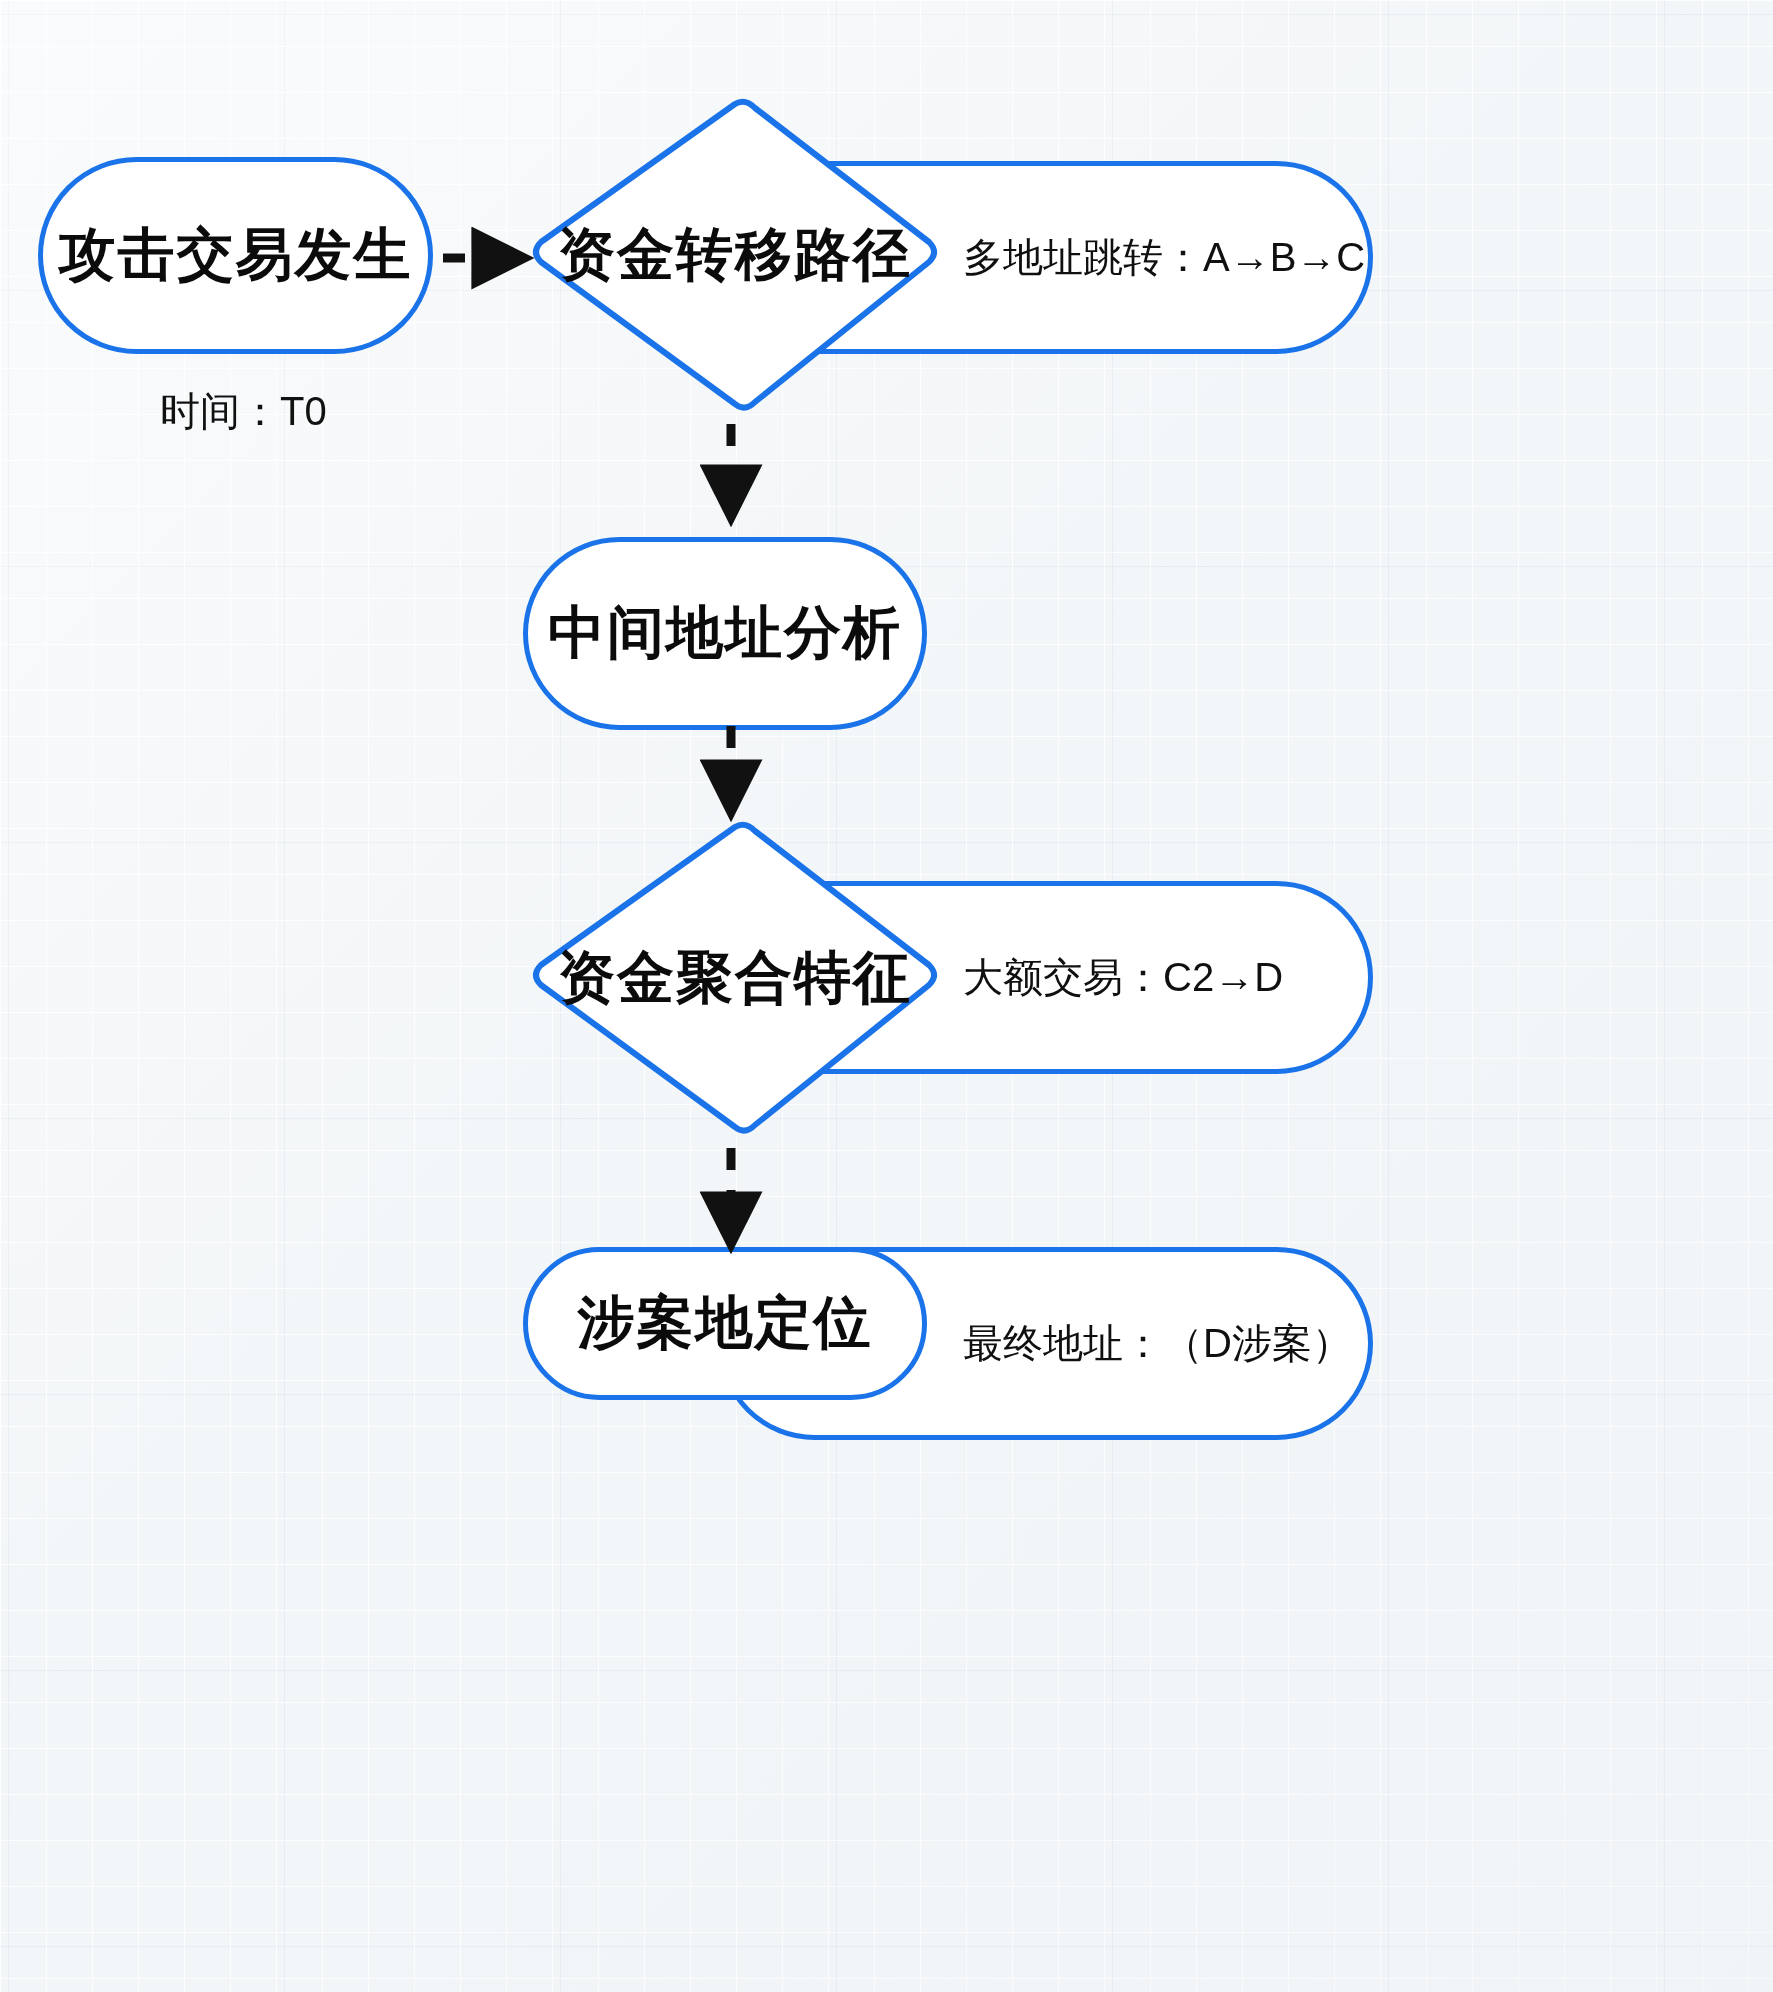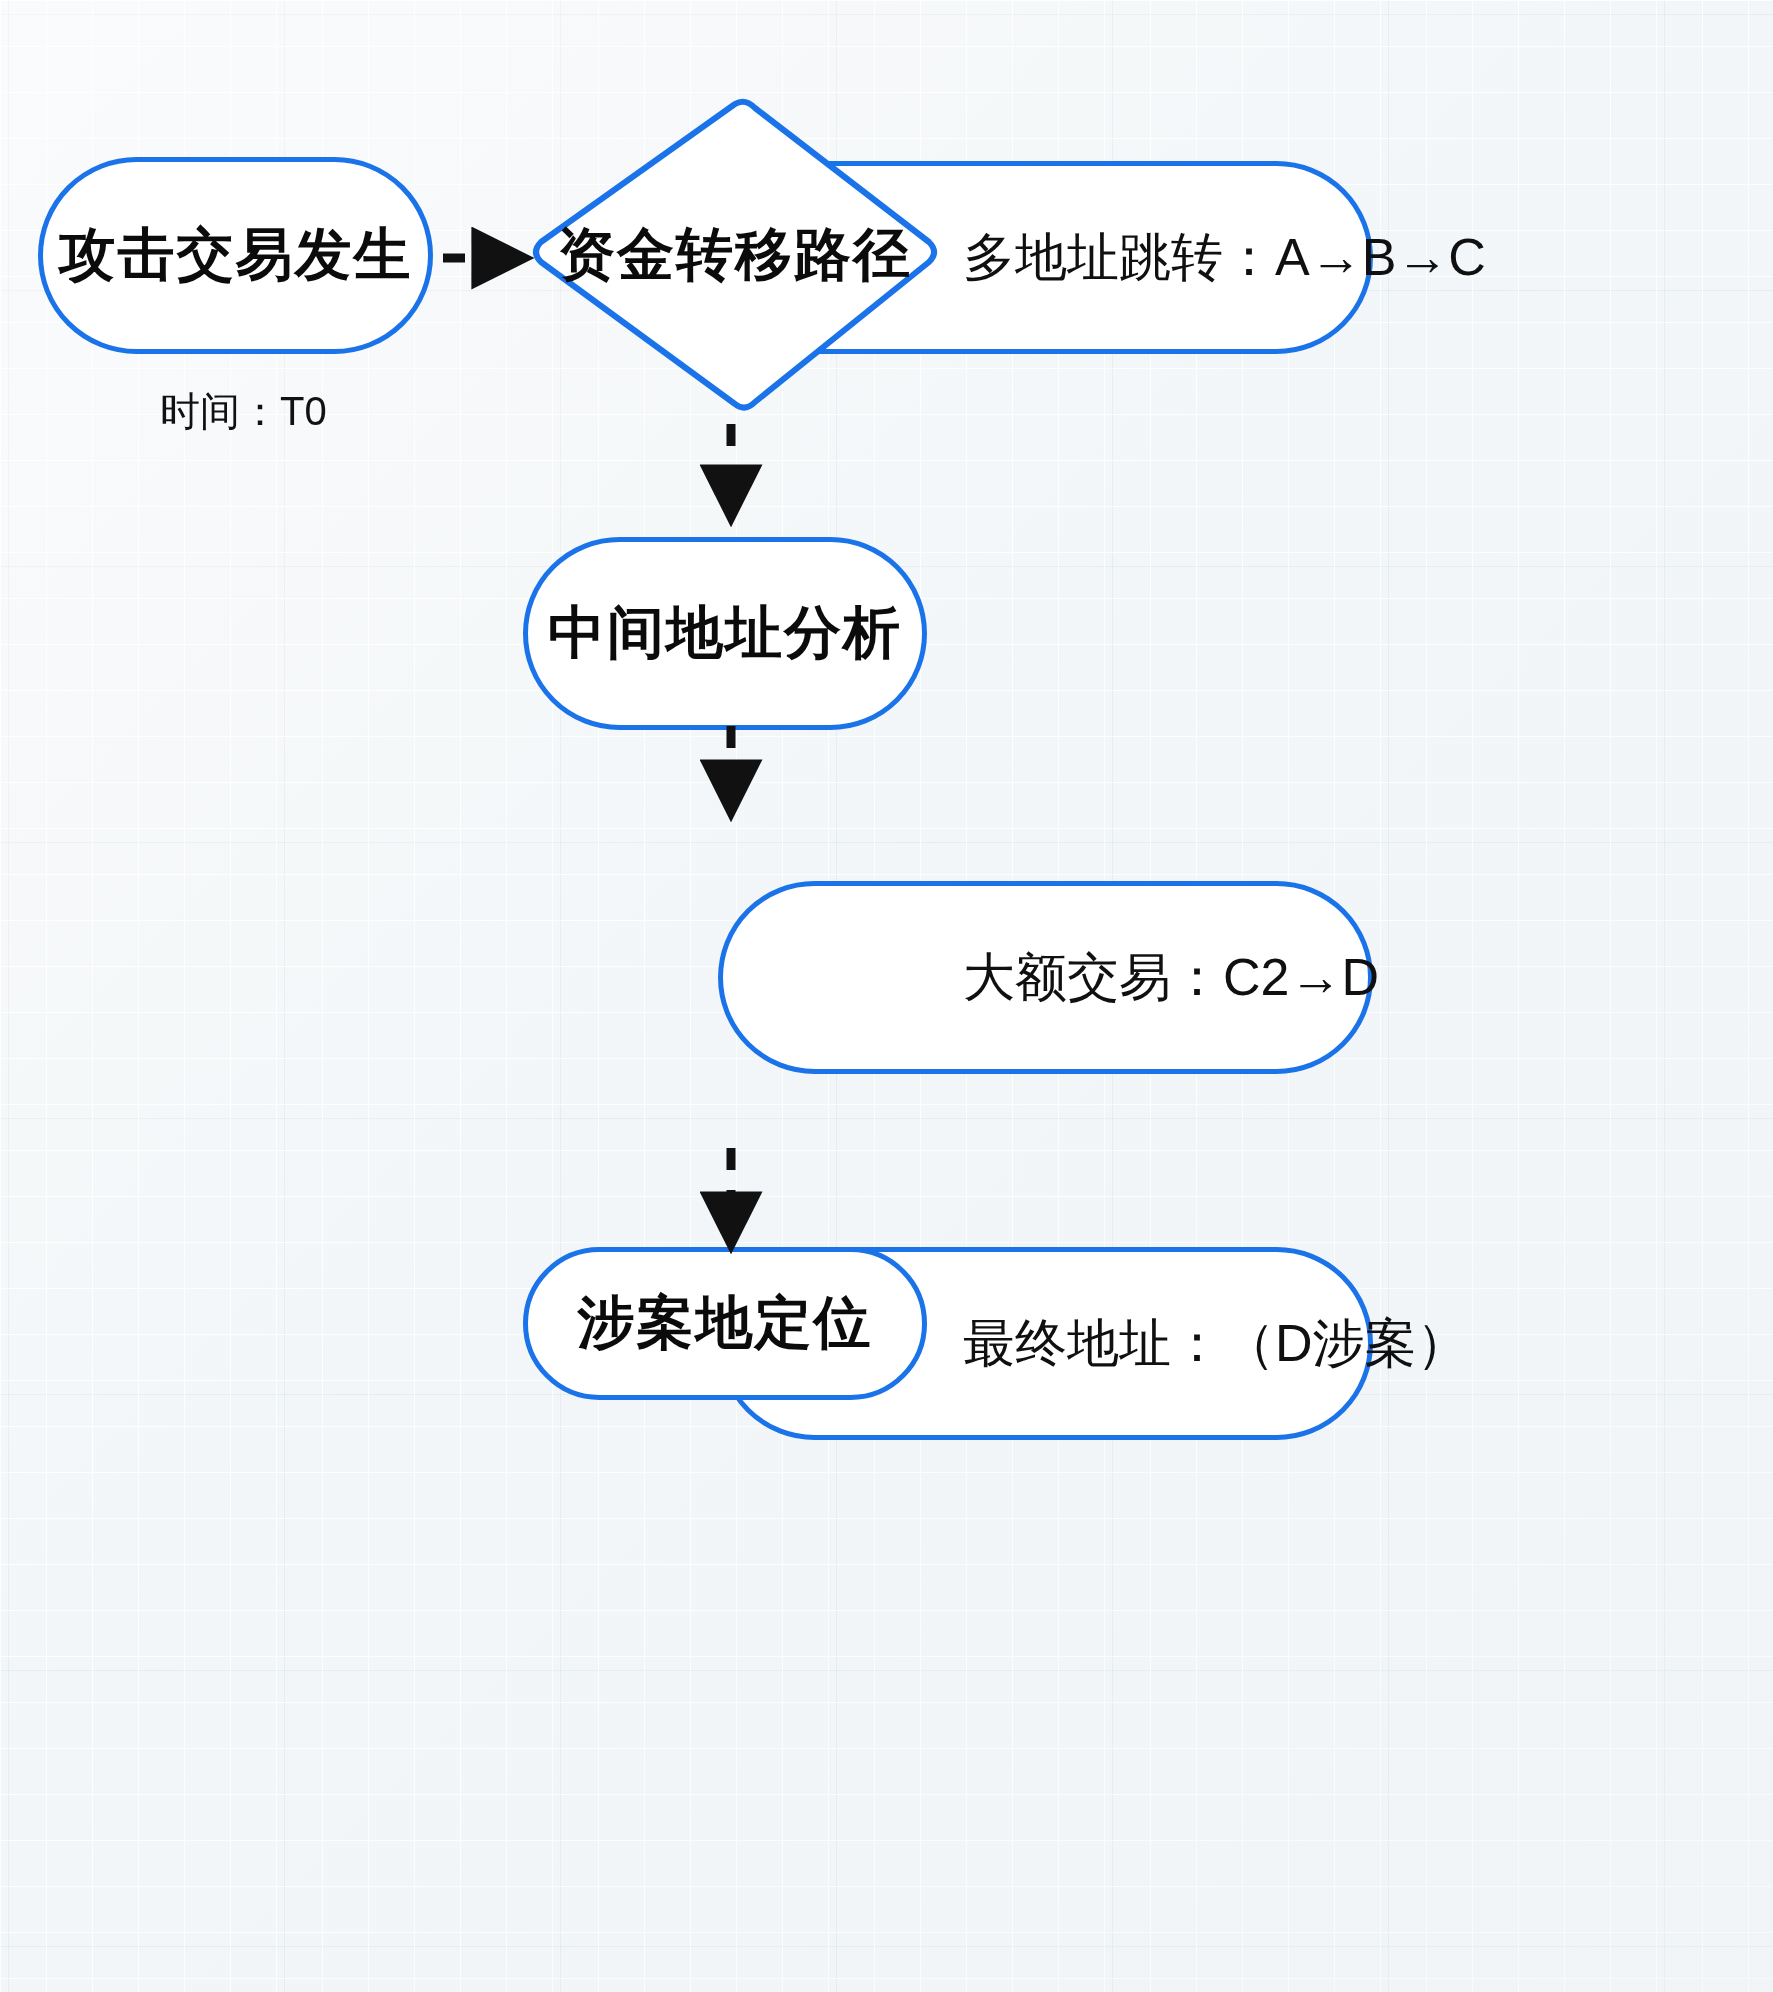--- a/index.html
+++ b/index.html
@@ -59,21 +59,21 @@
     position:absolute;
     box-sizing:border-box;
     background:#ffffff;
     border:5px solid var(--accent,#1a73e8);
     border-radius:999px;
     display:flex;
     align-items:center;
     z-index:2;
   }
   .banner .note{
-    font-size:52px;
+    font-size:40px;
     color:#101010;
     white-space:nowrap;
   }
 
   
   .diamond{
     position:absolute;
     z-index:3;
   }
   .diamond svg{display:block;}
@@ -122,20 +122,26 @@
 
 
   <div class="node pill" style="left:523px; top:521px; width:404px; height:193px; justify-content:center;margin-top:16px;">
     <span class="title">中间地址分析</span>
   </div>
 
   <div class="banner" style="left:718px; top:881px; width:655px; height:193px; padding-left:240px;">
     <span class="note">大额交易：C2→D</span>
   </div>
 
+  <div class="diamond" style="left:523px; top:813px; width:424px; height:330px;">
+    <svg width="424" height="330" viewBox="0 0 424 330">
+      <path d="M 212 14 Q 222 8 232 18 L 406 152 Q 416 162 406 172 L 232 312 Q 222 322 212 314 L 18 172 Q 8 162 18 152 Z" fill="#ffffff" stroke="#1a73e8" stroke-width="6" stroke-linejoin="round"></path>
+    </svg>
+    <div class="dtitle">资金聚合特征</div>
+  </div>
 
   <div class="banner" style="left:718px; top:1247px; width:655px; height:193px; padding-left:240px;">
     <span class="note">最终地址：（D涉案）</span>
   </div>
 
   <div class="node pill" style="left:523px; top:1247px; width:404px; height:153px; justify-content:center;">
     <span class="title">涉案地定位</span>
   </div>
 
 </div>

